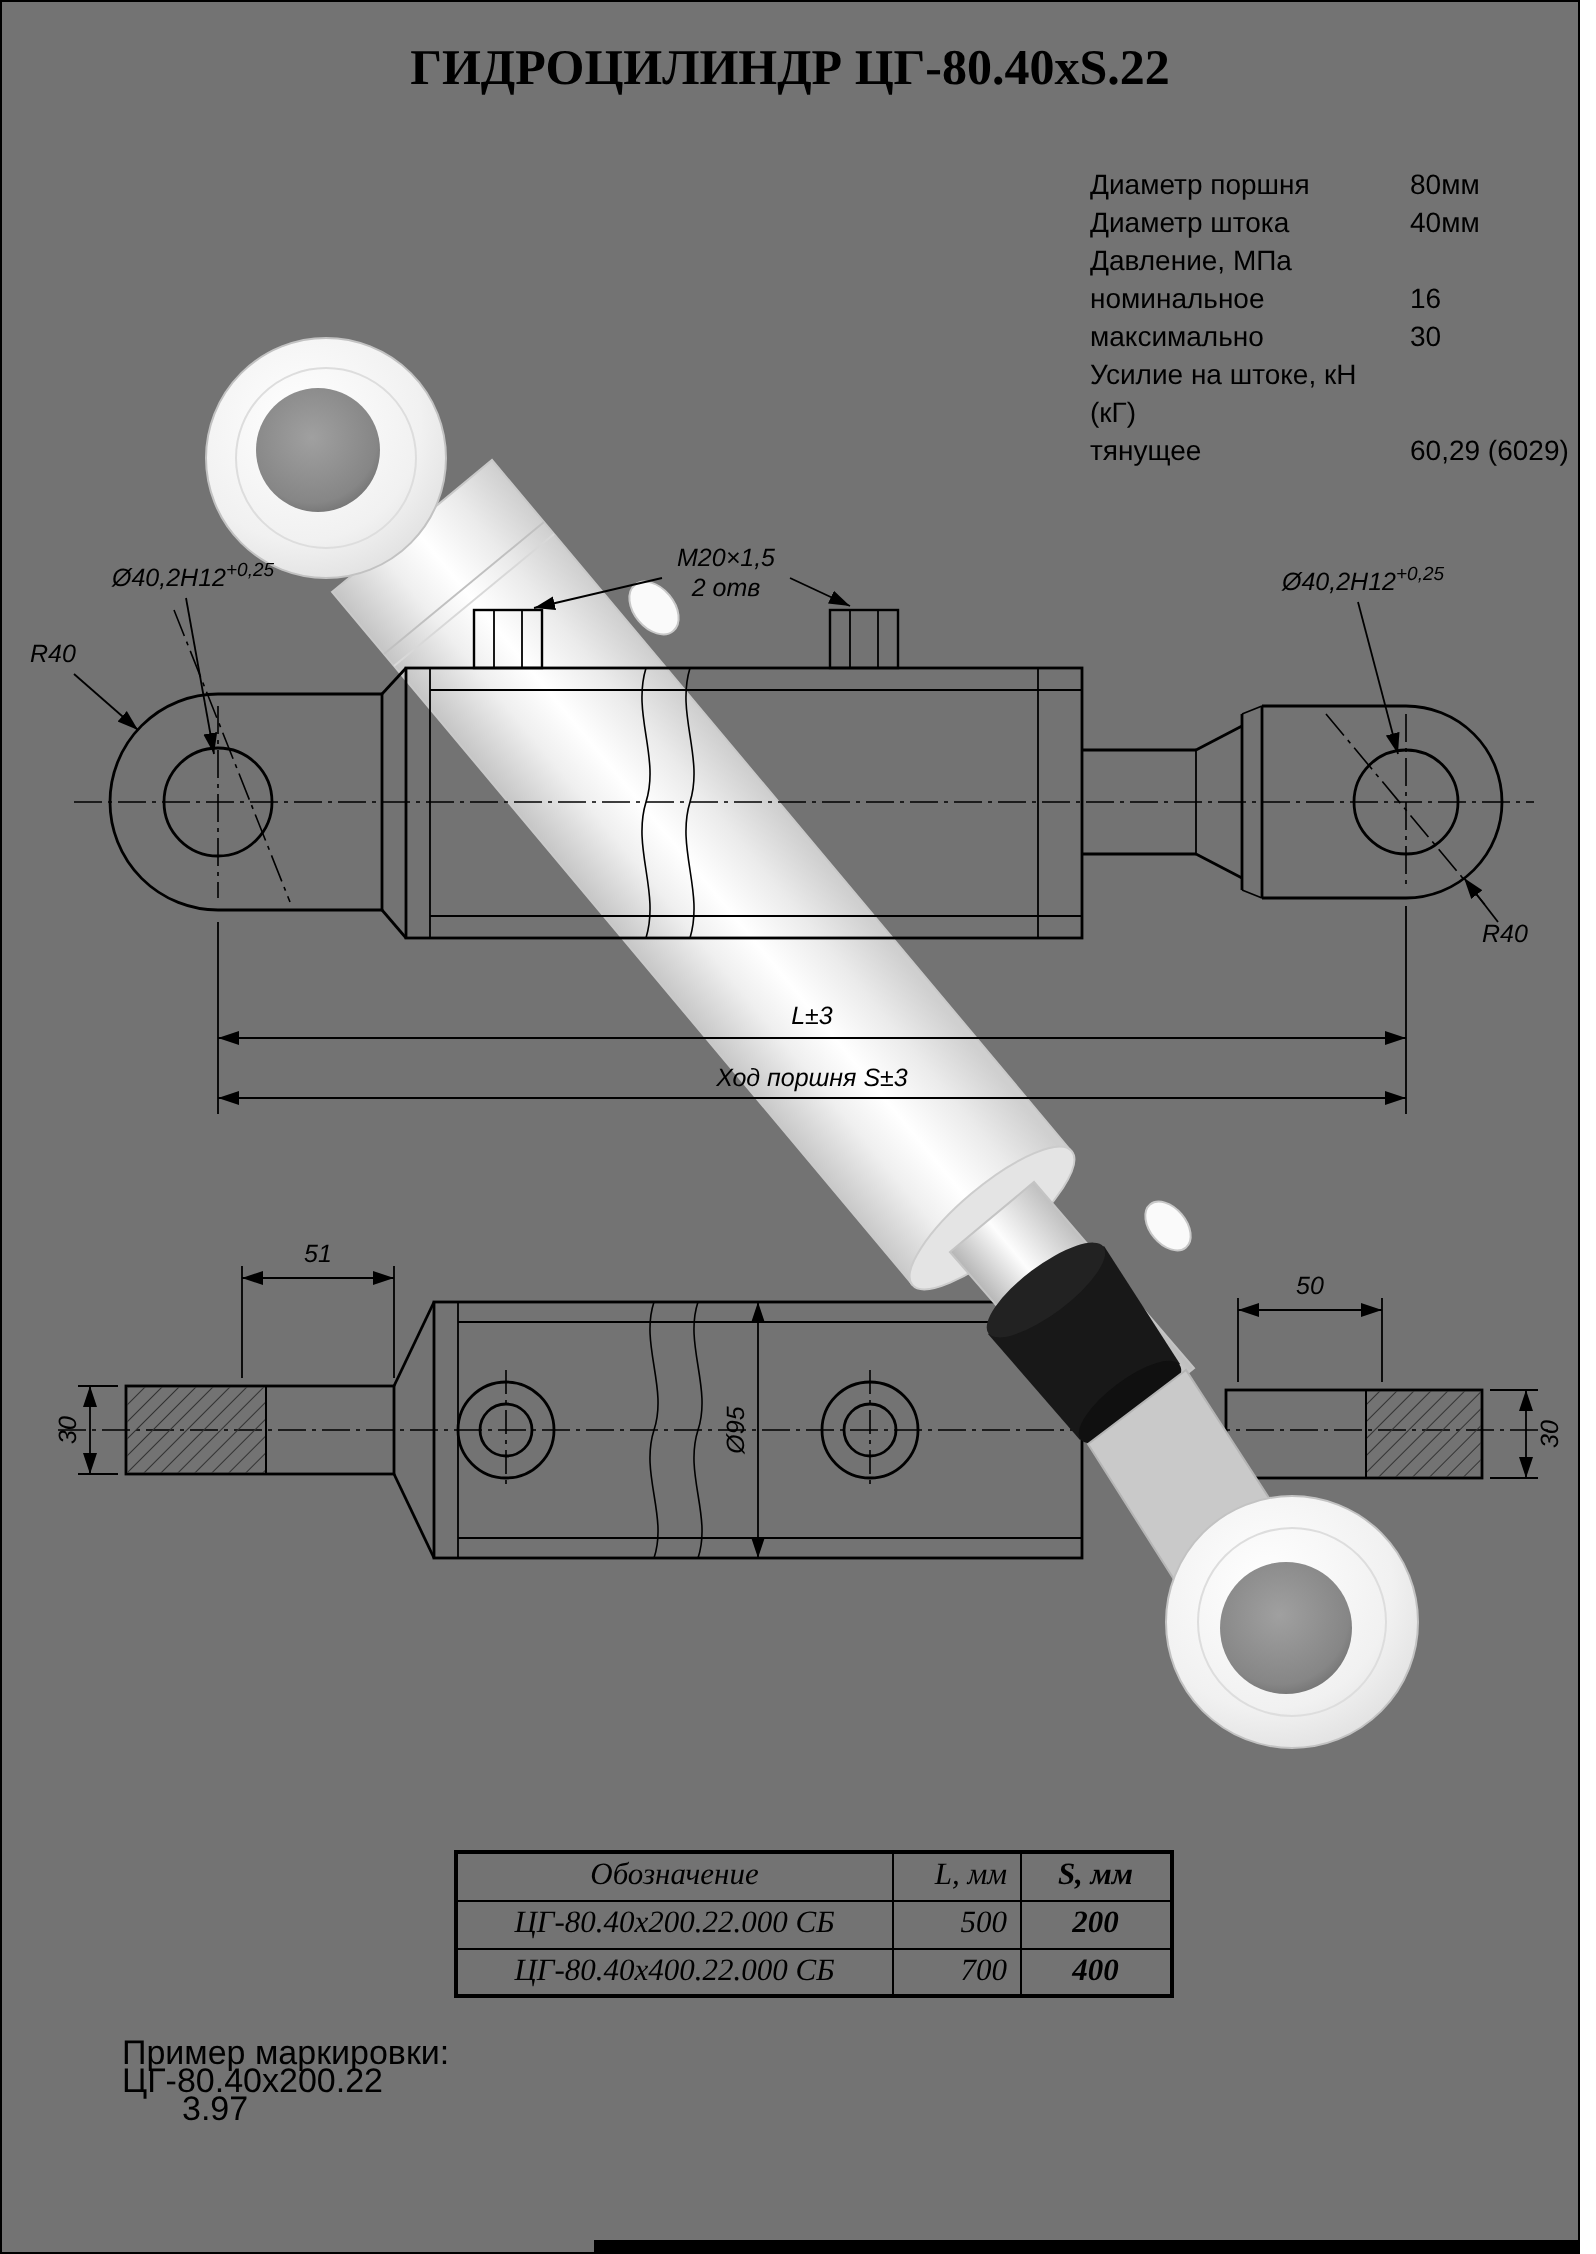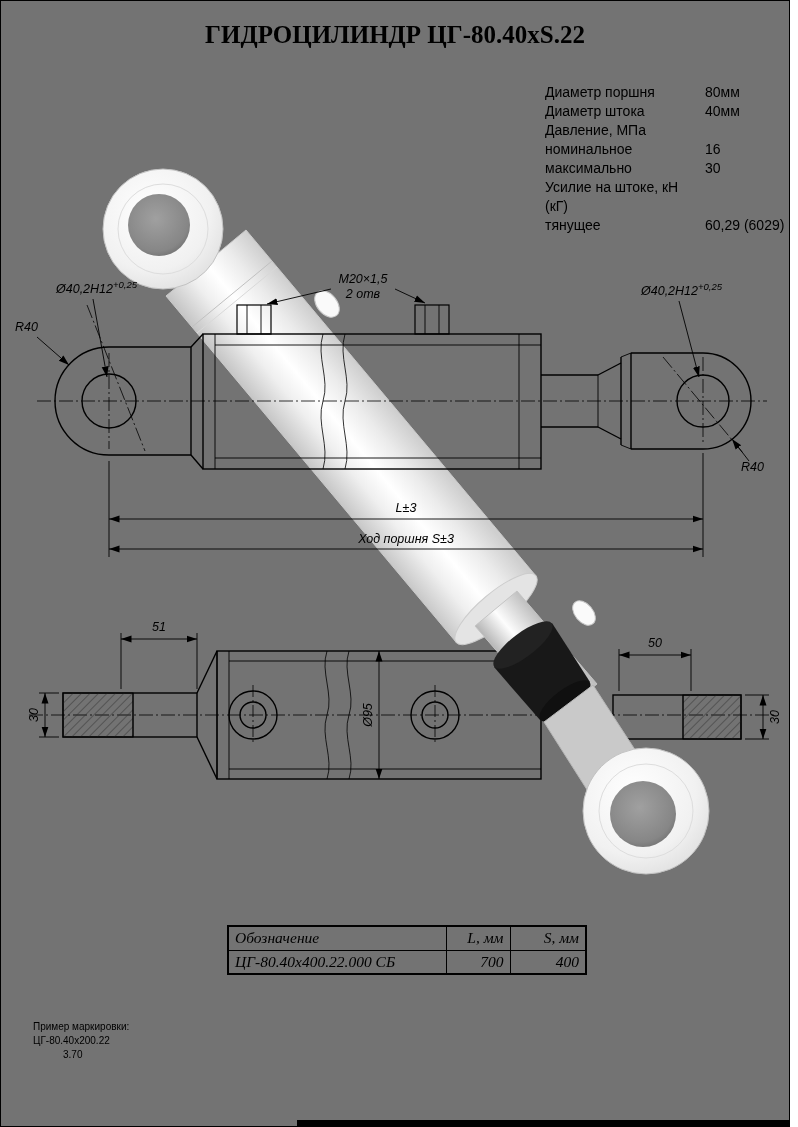--- a/index.html
+++ b/index.html
@@ -24,25 +24,25 @@
   .cline{stroke:#000;stroke-width:0.8;stroke-dasharray:14 3 2 3;fill:none;}
   .dimline line{stroke:#000;stroke-width:0.9;fill:none;}
   .size-table{
     position:absolute;left:226px;top:924px;border-collapse:collapse;
     border:2px solid #000;
     font-family:"Liberation Serif",serif;font-style:italic;font-size:15.5px;
   }
   .size-table th,.size-table td{
     border:1px solid #000;height:24px;padding:0 6px;font-weight:normal;white-space:nowrap;
   }
-  .size-table .c-name{width:218px;text-align:left;}
+  .size-table .c-name{width:218px;text-align:center;}
   .size-table .c-num{width:64px;text-align:right;}
-  .size-table .c-num2{width:76px;text-align:right;}
+  .size-table .c-num2{width:76px;text-align:center;font-weight:bold;}
   .size-table th{text-align:center;}
-  .footer{position:absolute;left:32px;top:1019px;font-size:10px;line-height:14px;}
+  .footer{position:absolute;left:60px;top:1019px;font-size:17px;line-height:14px;}
   .footer .date{padding-left:30px;}
   .bottom-bar{position:absolute;left:296px;top:1119px;width:502px;height:8px;background:#000;}
 </style>
 </head>
 <body>
 
 <div class="page">
 
   <div class="title">ГИДРОЦИЛИНДР ЦГ-80.40xS.22</div>
 
@@ -250,27 +250,32 @@
   <table class="size-table">
     <thead>
       <tr>
         <th class="c-name">Обозначение</th>
         <th class="c-num">L, мм</th>
         <th class="c-num2">S, мм</th>
       </tr>
     </thead>
     <tbody>
       <tr>
+        <td class="c-name">ЦГ-80.40х200.22.000 СБ</td>
+        <td class="c-num">500</td>
+        <td class="c-num2">200</td>
+      </tr>
+      <tr>
         <td class="c-name">ЦГ-80.40х400.22.000 СБ</td>
         <td class="c-num">700</td>
         <td class="c-num2">400</td>
       </tr>
     </tbody>
   </table>
 
   <div class="footer">
     <div>Пример маркировки:</div>
     <div>ЦГ-80.40х200.22</div>
-    <div class="date">3.70</div>
+    <div class="date">3.97</div>
   </div>
 
   <div class="bottom-bar"></div>
 </div>
 
 </body></html>

